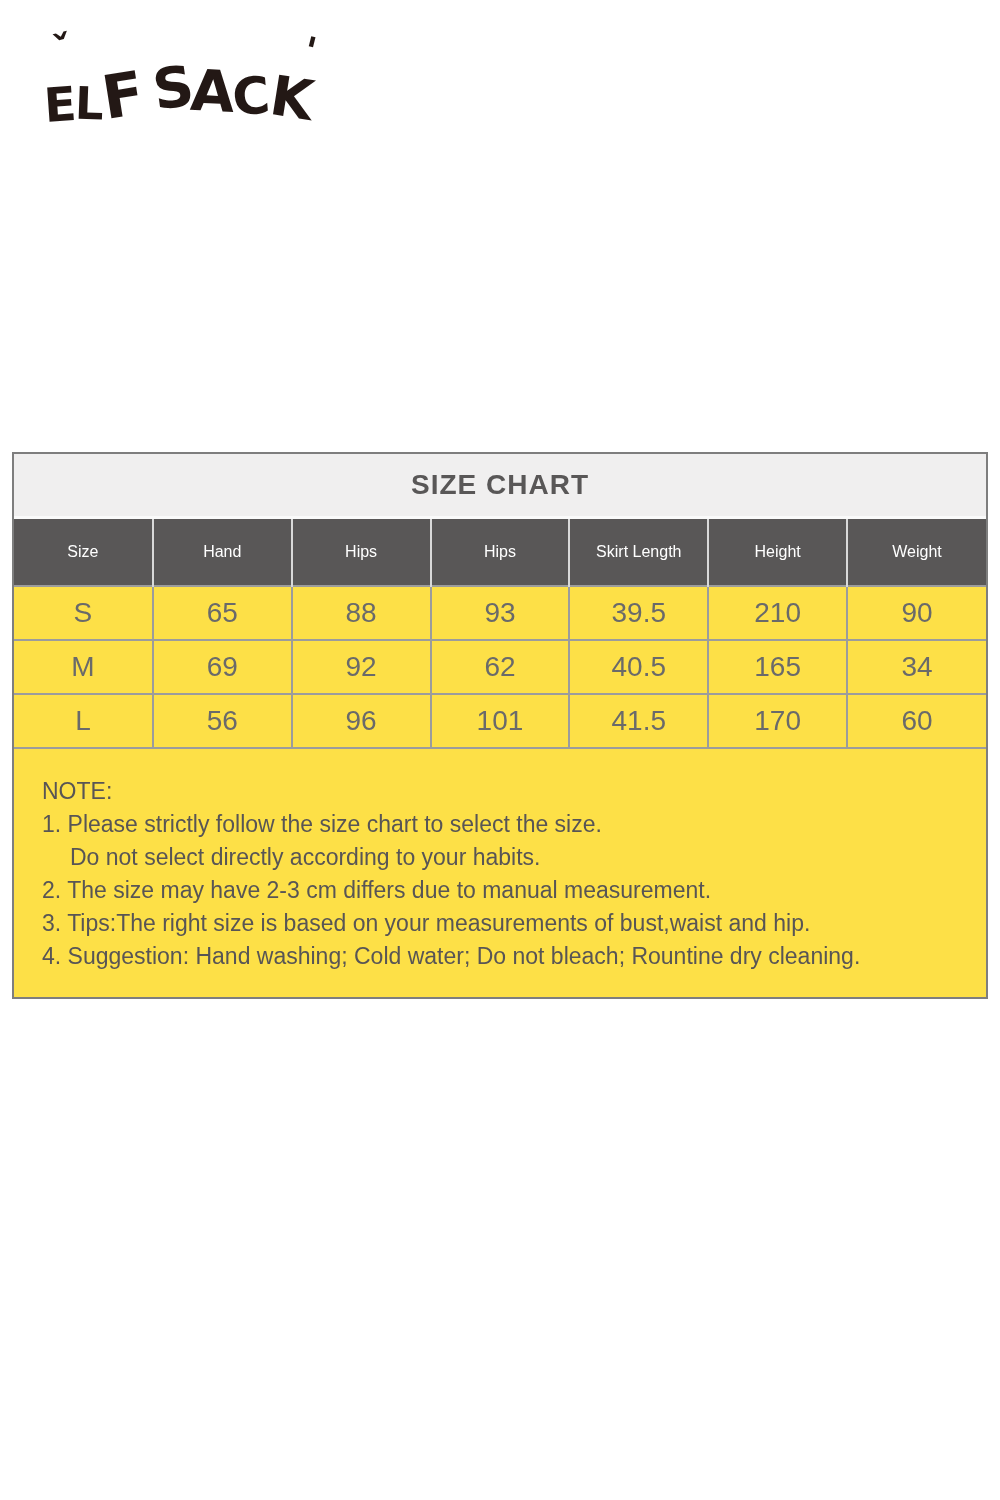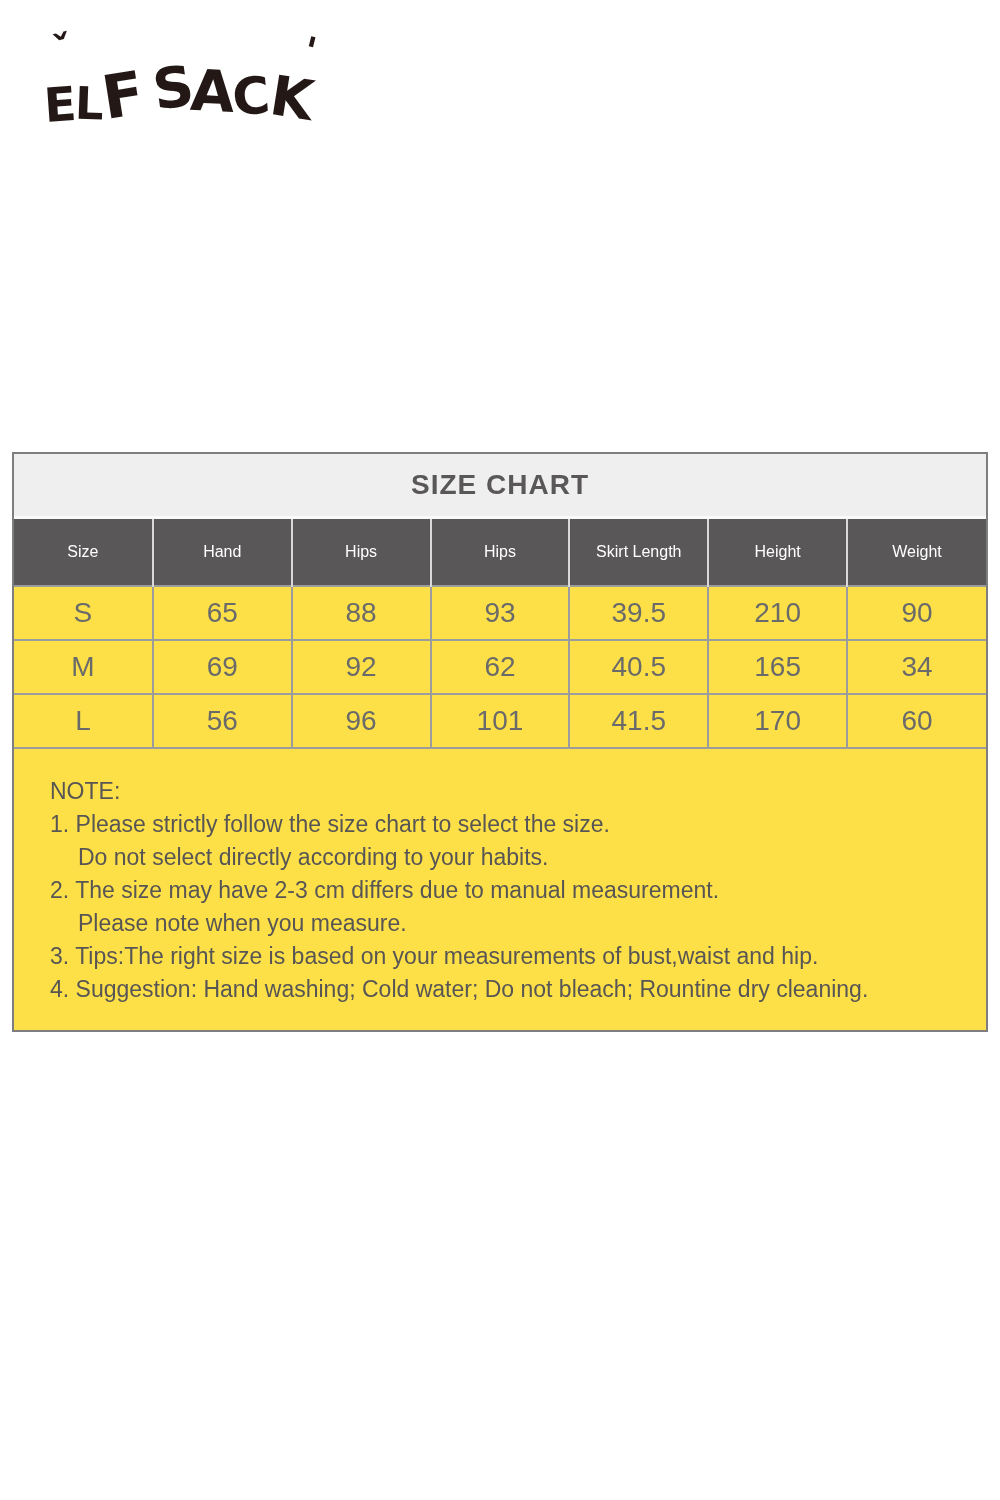--- a/index.html
+++ b/index.html
@@ -52,21 +52,21 @@
   .size-table td {
     height:52px; padding:0; text-align:center;
     font-size:28px; color:#6a6a6a;
     border:2px solid #9c9c9c;
   }
   .size-table td:first-child { border-left:none; }
   .size-table td:last-child { border-right:none; }
 
   
   .notes {
-    padding:26px 20px 24px 36px;
+    padding:26px 20px 24px 28px;
     font-size:23px; line-height:33px; color:#585555;
   }
   .note-line { white-space:nowrap; }
   .note-indent { padding-left:28px; }
 </style>
 </head>
 <body>
 
 <div class="logo">
   <span class="logo-mark-caron">ˇ</span>
@@ -124,17 +124,16 @@
         <td>60</td>
       </tr>
     </tbody>
   </table>
 
   <div class="notes">
     <div class="note-line">NOTE:</div>
     <div class="note-line">1. Please strictly follow the size chart to select the size.</div>
     <div class="note-line note-indent">Do not select directly according to your habits.</div>
     <div class="note-line">2. The size may have 2-3 cm differs due to manual measurement.</div>
-    <div class="note-line note-indent">Please note when you measure.</div>
     <div class="note-line">3. Tips:The right size is based on your measurements of bust,waist and hip.</div>
     <div class="note-line">4. Suggestion: Hand washing; Cold water; Do not bleach; Rountine dry cleaning.</div>
   </div>
 </div>
 
 </body></html>

